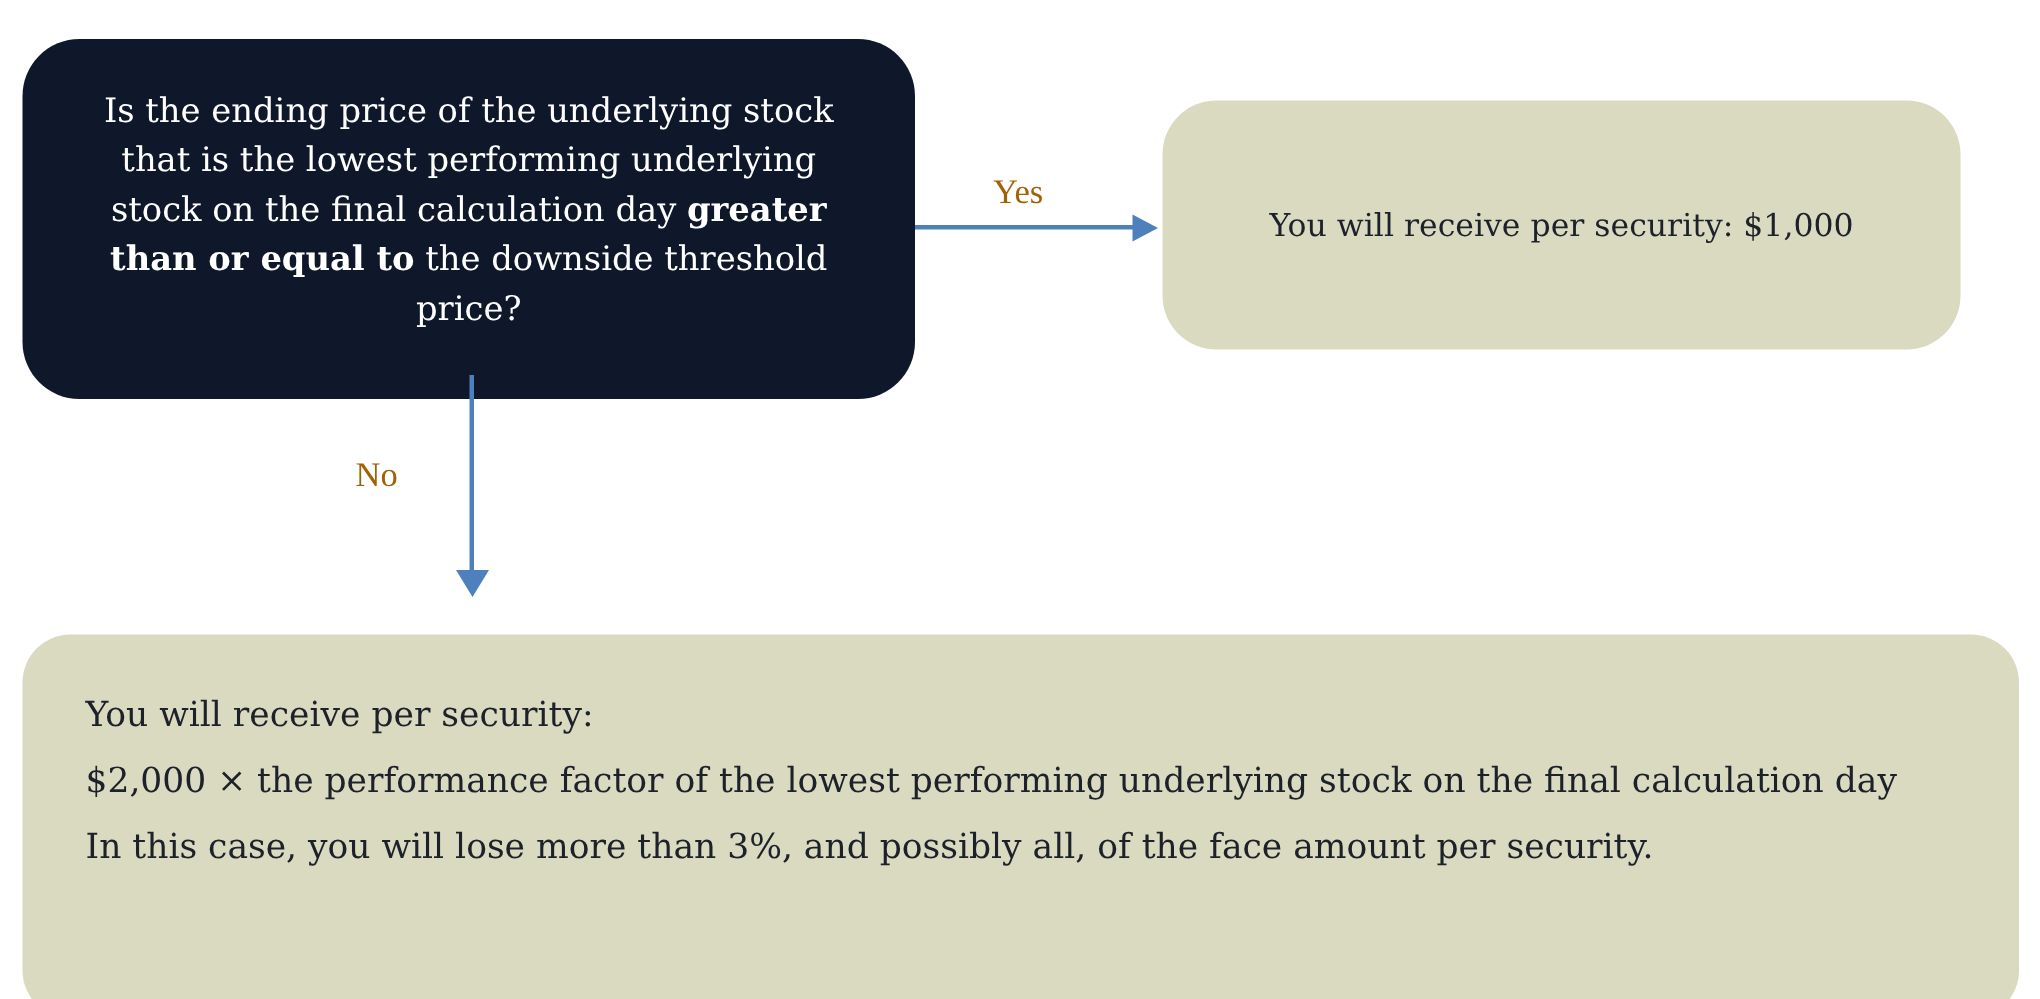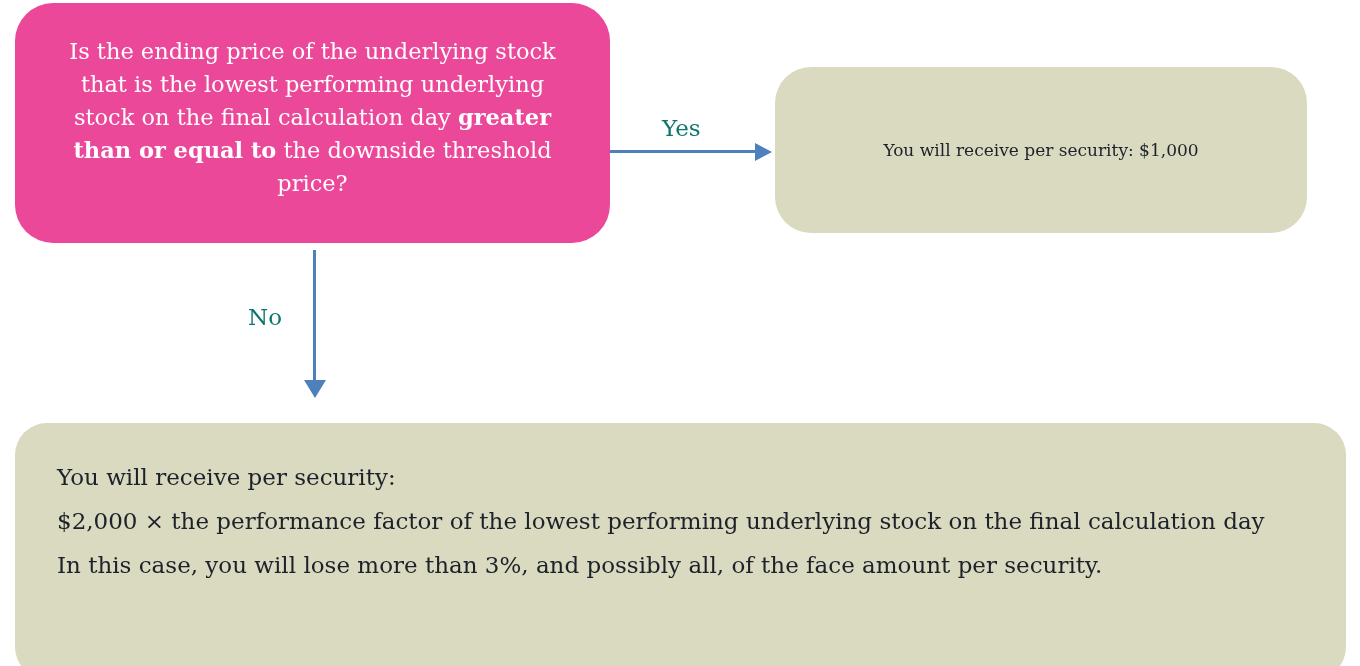--- a/index.html
+++ b/index.html
@@ -13,24 +13,24 @@
     height: 666px;
     background: #ffffff;
     font-family: "DejaVu Serif", "Liberation Serif", serif;
     overflow: hidden;
   }
 
   
   .question-box {
     position: absolute;
     left: 15px;
-    top: 3px;
+    top: 26px;
     width: 595px;
     height: 240px;
-    background: #ec4899;
+    background: #0f172a;
     border-radius: 38px;
     display: flex;
     align-items: center;
     justify-content: center;
     box-sizing: border-box;
     padding: 18px 48px 30px 48px;
   }
   .question-box p {
     margin: 0;
     color: #ffffff;
@@ -55,21 +55,21 @@
     height: 166px;
     border-radius: 36px;
     display: flex;
     align-items: center;
     justify-content: center;
     padding: 10px 30px;
   }
   .result-box-yes p {
     margin: 0;
     color: #1d2129;
-    font-size: 17px;
+    font-size: 21px;
     text-align: left;
   }
   .result-box-no {
     left: 15px;
     top: 403px;
     width: 1331px;
     height: 256px;
     border-radius: 32px;
     padding: 42px 40px 0 42px;
     margin-top: 20px;
@@ -116,29 +116,30 @@
     width: 0;
     height: 0;
     border-left: 11px solid transparent;
     border-right: 11px solid transparent;
     border-top: 18px solid #4e80bc;
   }
 
   
   .branch-label {
     position: absolute;
-    color: #0f766e;
+    color: #a16207;
     font-size: 23px;
+    font-family: Liberation Serif, serif;
   }
   .label-yes {
     left: 662px;
     top: 115px;
   }
   .label-no {
-    left: 248px;
+    left: 237px;
     top: 304px;
   }
 </style>
 </head>
 <body>
 
 <div class="canvas">
 
   <div class="question-box">
     <p><span>Is the ending price of the underlying stock that is the lowest performing underlying stock on the final calculation day </span><b>greater than or equal to</b><span> the downside threshold price?</span></p>

